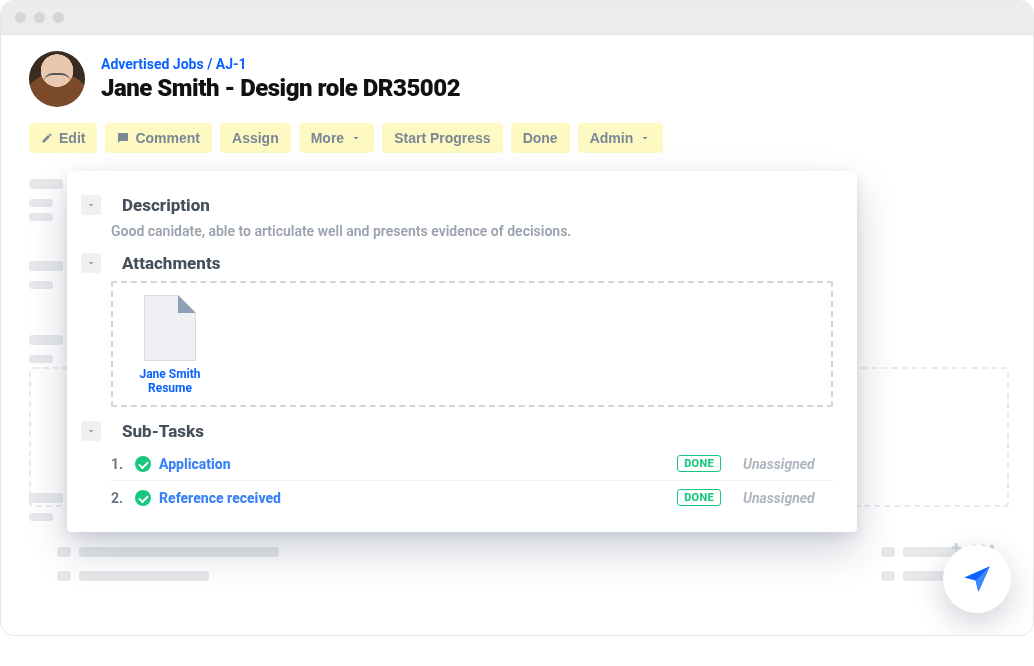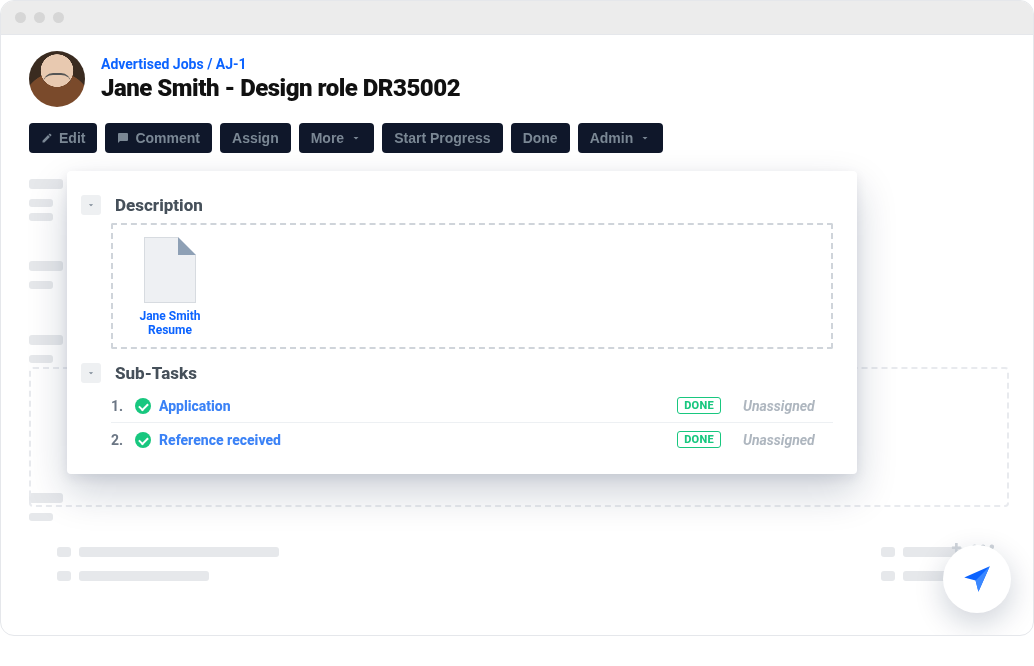--- a/index.html
+++ b/index.html
@@ -48,38 +48,38 @@
     position:absolute; left:14px; top:22px; width:28px; height:10px;
     border-top: 2px solid #555; border-radius: 10px 10px 0 0;
   }
   .crumbs { color:#0b63ff; font-weight:700; font-size:14px; }
   .crumbs a { color:#0b63ff; text-decoration:none; }
   .title { font-size:24px; font-weight:900; letter-spacing:-0.5px; color:#111; margin-top:2px; }
   .toolbar {
     display:flex; gap:8px; padding: 6px 28px 12px 28px;
   }
   .btn {
-    background:#0f172a; border:none; border-radius:4px;
+    background:#fef9c3; border:none; border-radius:4px;
     padding:7px 12px; font-size:14px; font-weight:700; color:#7a8794;
     display:flex; align-items:center; gap:6px; cursor:pointer;
   }
   .btn svg { width:12px; height:12px; fill:#7a8794; }
   .chev { width:10px; height:10px; }
   .content-wrap { position:relative; padding: 0 0 0 0; }
   .bg-skel { position:absolute; background:#e6e8eb; border-radius:3px; }
   .panel {
     position: relative;
     margin: 6px 0 0 66px;
     width: 790px;
     background:#fff;
     border-radius:4px;
     box-shadow: 0 18px 40px rgba(9,30,66,.20), 0 4px 12px rgba(9,30,66,.08);
     padding: 18px 24px 18px 14px;
   }
-  .sec-head { display:flex; align-items:center; gap:14px; margin-top:6px; }
+  .sec-head { display:flex; align-items:center; gap:21px; margin-top:6px; }
   .toggle {
     width:20px; height:20px; background:#eef0f2; border-radius:3px;
     display:flex; align-items:center; justify-content:center; cursor:pointer;
   }
   .toggle svg { width:10px; height:10px; fill:#7a8794; }
   .sec-title { font-size:17px; font-weight:800; color:#46505a; }
   .desc-text { color:#9aa3ad; font-weight:600; font-size:14px; margin: 8px 0 14px 30px; }
   .attach-box {
     border: 2px dashed #cfd4da; border-radius:2px;
     margin: 8px 0 14px 30px; padding: 12px 12px 10px 12px;
@@ -221,21 +221,30 @@
     <div class="panel">
 
       <div class="sec-head">
         <div class="toggle">
           <svg viewBox="0 0 24 24">
               <path d="M7 10l5 5 5-5z"></path>
             </svg>
         </div>
         <div class="sec-title">Description</div>
       </div>
-
+      <div class="desc-text">Good canidate, able to articulate well and presents evidence of decisions.</div>
+
+      <div class="sec-head">
+        <div class="toggle">
+          <svg viewBox="0 0 24 24">
+              <path d="M7 10l5 5 5-5z"></path>
+            </svg>
+        </div>
+        <div class="sec-title">Attachments</div>
+      </div>
       <div class="attach-box">
         <div class="file">
           <div class="doc-icon"></div>
           <div class="file-name">Jane Smith Resume</div>
         </div>
       </div>
 
       <div class="sec-head">
         <div class="toggle">
           <svg viewBox="0 0 24 24">

